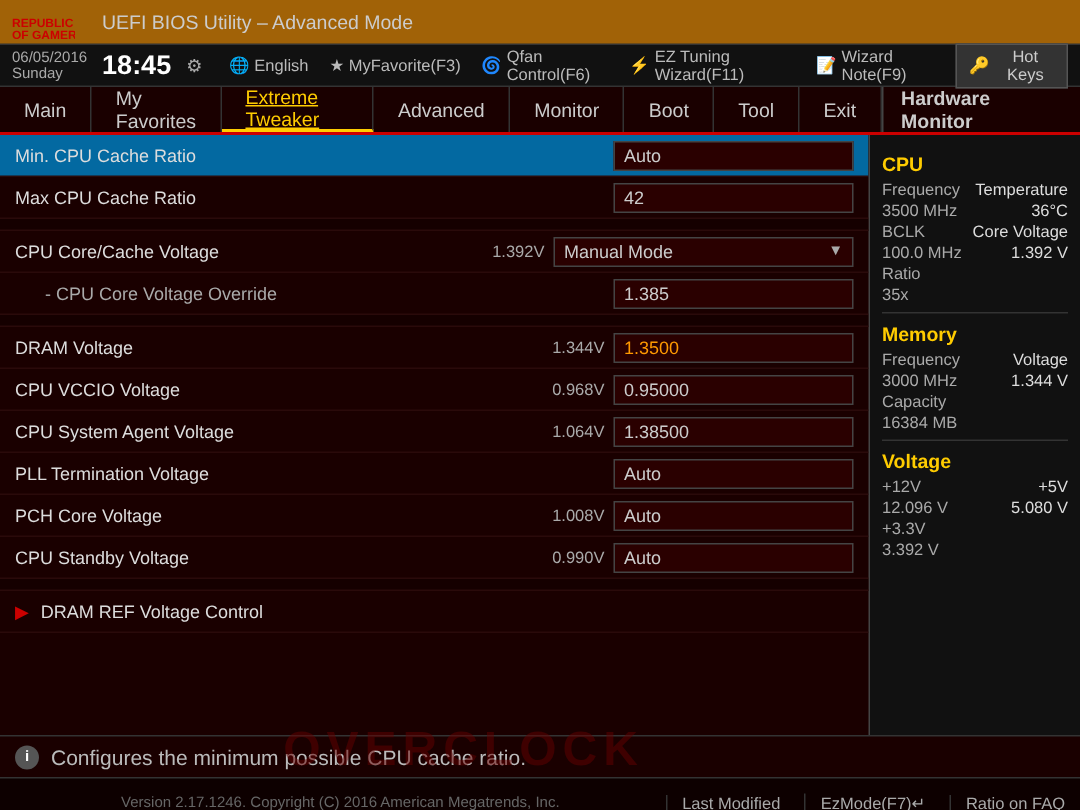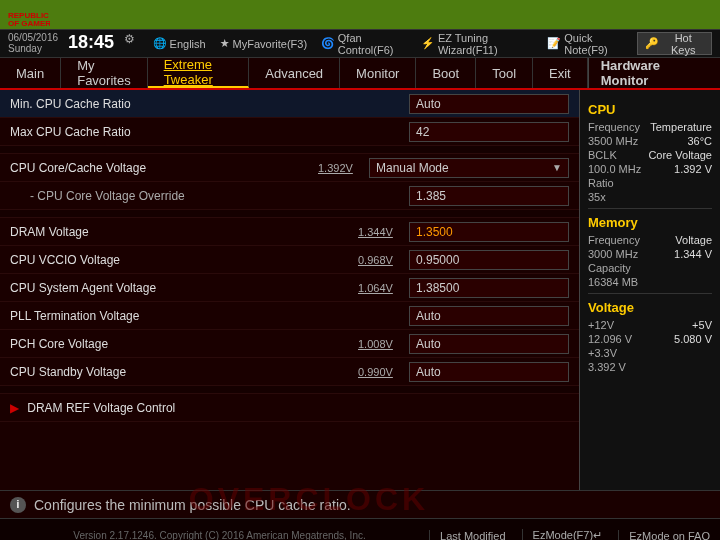--- a/index.html
+++ b/index.html
@@ -9,21 +9,21 @@
       background: #1a0000;
       font-family: 'Segoe UI', Arial, sans-serif;
       font-size: 12px;
       color: #ccc;
       overflow: hidden;
       position: relative;
     }
 
     
     .top-bar {
-      background: #4d7c0f;
+      background: #a16207;
       border-bottom: 1px solid #333;
       display: flex;
       align-items: center;
       padding: 4px 8px;
       gap: 8px;
       height: 30px;
     }
     .logo-area {
       display: flex;
       align-items: center;
@@ -33,20 +33,21 @@
     .bios-title {
       color: #ccc;
       font-size: 13px;
       font-weight: normal;
     }
 
     
     .datetime-bar {
       background: #111;
       display: flex;
+      align-items: center;
       padding: 2px 8px;
       height: 28px;
       gap: 10px;
       border-bottom: 1px solid #333;
     }
     .datetime-date { color: #aaa; font-size: 10px; }
     .datetime-time { color: #fff; font-size: 18px; font-weight: bold; }
     .datetime-gear { color: #aaa; font-size: 12px; cursor: pointer; }
     .shortcut-items {
       display: flex;
@@ -136,39 +137,38 @@
     .settings-panel::-webkit-scrollbar-thumb { background: #555; }
 
     .setting-row {
       display: flex;
       align-items: center;
       min-height: 28px;
       border-bottom: 1px solid #2a0a0a;
       padding: 0 10px;
     }
     .setting-row.highlighted {
-      background: #0f172a;
+      background: #0369a1;
     }
     .setting-label {
       flex: 1;
       color: #ddd;
       font-size: 12px;
       padding: 5px 0;
     }
     .setting-label.indent {
       padding-left: 20px;
       color: #aaa;
     }
     .setting-value-left {
       color: #aaa;
       font-size: 11px;
       margin-right: 6px;
       min-width: 45px;
-      text-align: left;
-      text-decoration: underline;
+      text-align: right;
     }
     .setting-value {
       background: #2a0000;
       border: 1px solid #444;
       color: #ccc;
       font-size: 12px;
       padding: 2px 6px;
       min-width: 160px;
       text-align: left;
     }
@@ -311,35 +311,36 @@
 </head>
 <body>
 
 <div class="top-bar">
   <div class="logo-area">
     <svg class="rog-logo" viewBox="0 0 42 22">
       <text x="0" y="14" fill="#cc0000" font-size="8" font-weight="bold" font-family="Arial">REPUBLIC</text>
       <text x="0" y="22" fill="#cc0000" font-size="8" font-weight="bold" font-family="Arial">OF GAMERS</text>
     </svg>
   </div>
+  <span class="bios-title">UEFI BIOS Utility – Advanced Mode</span>
 </div>
 
 <div class="datetime-bar">
   <div>
     <div class="datetime-date">06/05/2016</div>
     <div class="datetime-date">Sunday</div>
   </div>
   <span class="datetime-time">18:45</span>
   <span class="datetime-gear">⚙</span>
   <div class="shortcut-items">
     <span class="shortcut-item">🌐 <span>English</span></span>
     <span class="shortcut-item">★ <span>MyFavorite(F3)</span></span>
     <span class="shortcut-item">🌀 <span>Qfan Control(F6)</span></span>
     <span class="shortcut-item">⚡ <span>EZ Tuning Wizard(F11)</span></span>
-    <span class="shortcut-item">📝 <span>Quick Note(F9)</span></span>
+    <span class="shortcut-item">📝 <span>Wizard Note(F9)</span></span>
   </div>
   <button class="hotkeys-btn">🔑 <span>Hot Keys</span></button>
 </div>
 
 <div class="nav-bar">
   <div class="nav-left">
     <div class="nav-item">Main</div>
     <div class="nav-item">My Favorites</div>
     <div class="nav-item active">Extreme Tweaker</div>
     <div class="nav-item">Advanced</div>
@@ -507,15 +508,15 @@
 
 <div class="watermark">
   <span class="watermark-text">OVERCLOCK</span>
 </div>
 
 <div class="footer">
   <div class="footer-center">Version 2.17.1246. Copyright (C) 2016 American Megatrends, Inc.</div>
   <div class="footer-right">
     <span class="footer-btn">Last Modified</span>
     <span class="footer-btn">EzMode(F7)↵</span>
-    <span class="footer-btn">EzMode on FAQ</span>
+    <span class="footer-btn">Ratio on FAQ</span>
   </div>
 </div>
 
 </body></html>

